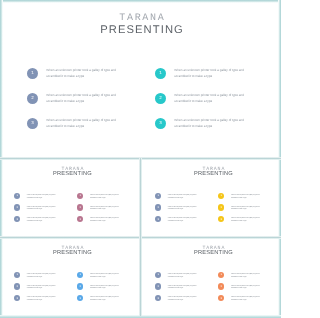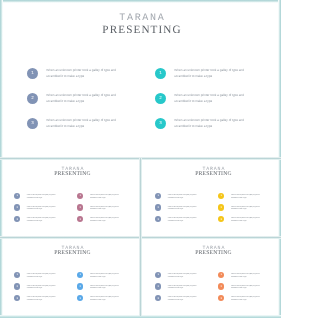--- a/index.html
+++ b/index.html
@@ -19,21 +19,21 @@
   .sep{position:absolute;background:#bcdedd;}
   .sep-h{background:linear-gradient(to bottom,#ffffff 0%,#b5d1d3 45%,#dcecec 80%,#ffffff 100%);}
   .sep-v{background:linear-gradient(to right,#ffffff 0%,#b5d1d3 45%,#dcecec 80%,#ffffff 100%);}
   .edge-left{background:linear-gradient(to right,#a8d2d4 0%,#c3e0e0 40%,#eff8f8 75%,#ffffff 100%);}
   .edge-right{background:linear-gradient(to left,#a8d2d4 0%,#c3e0e0 40%,#eff8f8 75%,#ffffff 100%);}
   .edge-top{background:linear-gradient(to bottom,#a8d2d4 0%,#c3e0e0 40%,#eff8f8 75%,#ffffff 100%);}
   .edge-bottom{background:linear-gradient(to bottom,#fbfefe 0%,#d8eded 35%,#bbdddd 70%,#aed6d8 100%);}
 
   .slide-title{position:absolute;left:2px;right:0;text-align:center;}
   .title-accent{font-family:"Liberation Mono",monospace;color:#a3a8af;display:block;}
-  .title-main{font-family:Liberation Serif, serif;color:#5d6268;display:block;}
+  .title-main{font-family:Liberation Sans, sans-serif;color:#5d6268;display:block;}
 
   .item-row{position:absolute;display:flex;align-items:flex-start;}
   .item-badge{border-radius:50%;flex:none;display:flex;align-items:center;
               justify-content:center;color:#ffffff;
               font-family:"Liberation Mono",monospace;}
   .item-text{color:#8d959e;}
 
   
   .slide-hero .slide-title{top:14px;}
   .slide-hero .title-accent{font-size:10px;letter-spacing:1.7px;line-height:9px;padding-left:1.7px;}

